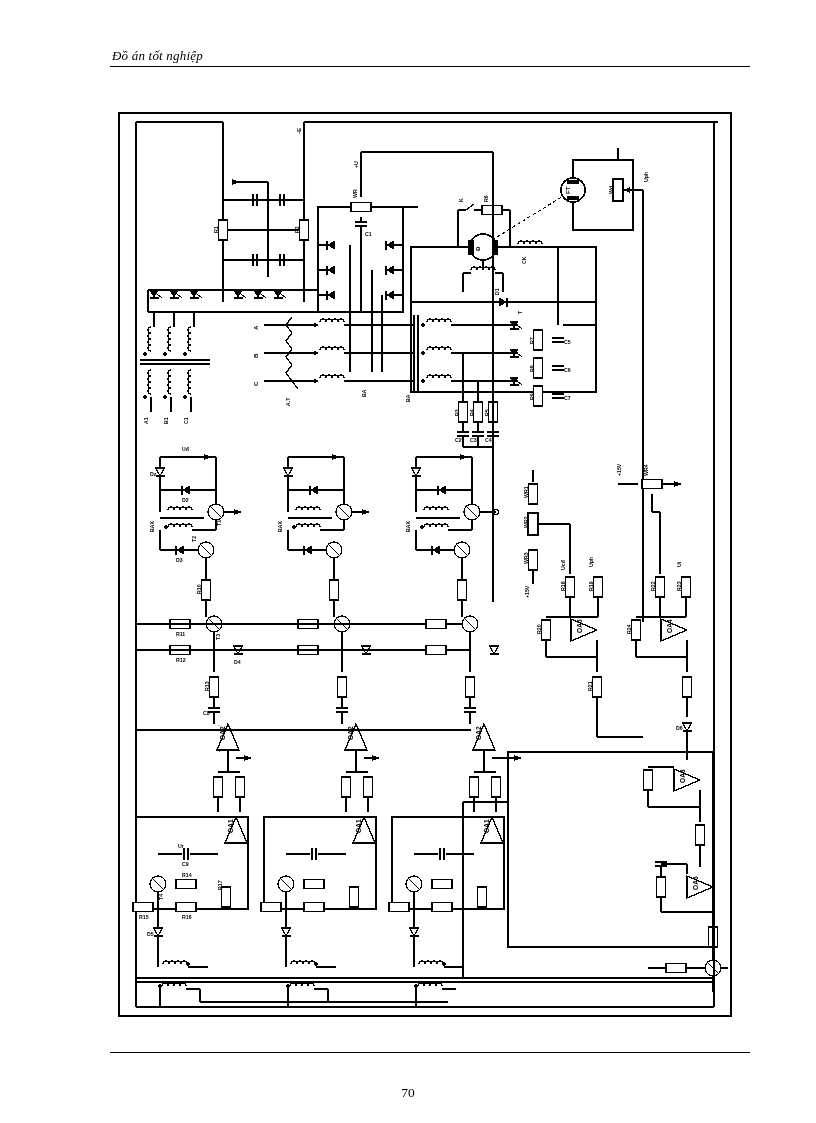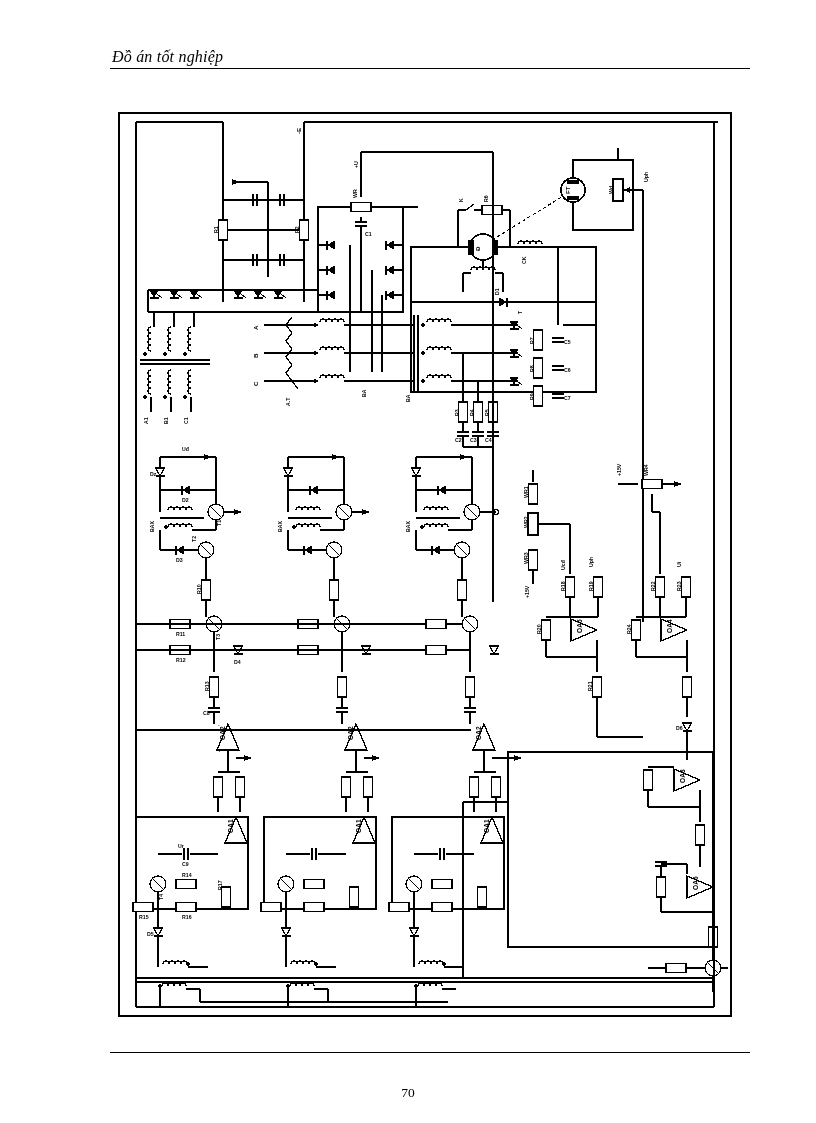--- a/index.html
+++ b/index.html
@@ -1,21 +1,21 @@
 <!DOCTYPE html>
 <html><head>
 <meta charset="utf-8">
 <style>
   html,body{margin:0;padding:0;background:#fff;}
   body{width:816px;height:1123px;font-family:"Liberation Serif",serif;color:#000;position:relative;overflow:hidden;}
   .page{position:absolute;inset:0;background:#fff;}
 
   
   .hdr{position:absolute;left:110px;top:48px;width:640px;}
-  .hdr-txt{font-style:italic;font-size:16px;letter-spacing:.2px;padding-left:2px;}
+  .hdr-txt{font-style:italic;font-size:13px;letter-spacing:.2px;padding-left:2px;}
   .hdr-rule{margin-top:2px;border-top:1.6px solid #000;}
 
   
   .ftr{position:absolute;left:110px;top:1052px;width:640px;}
   .ftr-rule{border-top:1.6px solid #000;margin-bottom:3px;}
   .ftr-row{display:flex;justify-content:space-between;font-style:italic;font-size:13px;}
   .pageno{position:absolute;left:0;top:1085px;width:816px;text-align:center;font-size:13.5px;}
 
   
   .fig{position:absolute;left:118px;top:112px;width:614px;height:905px;}

